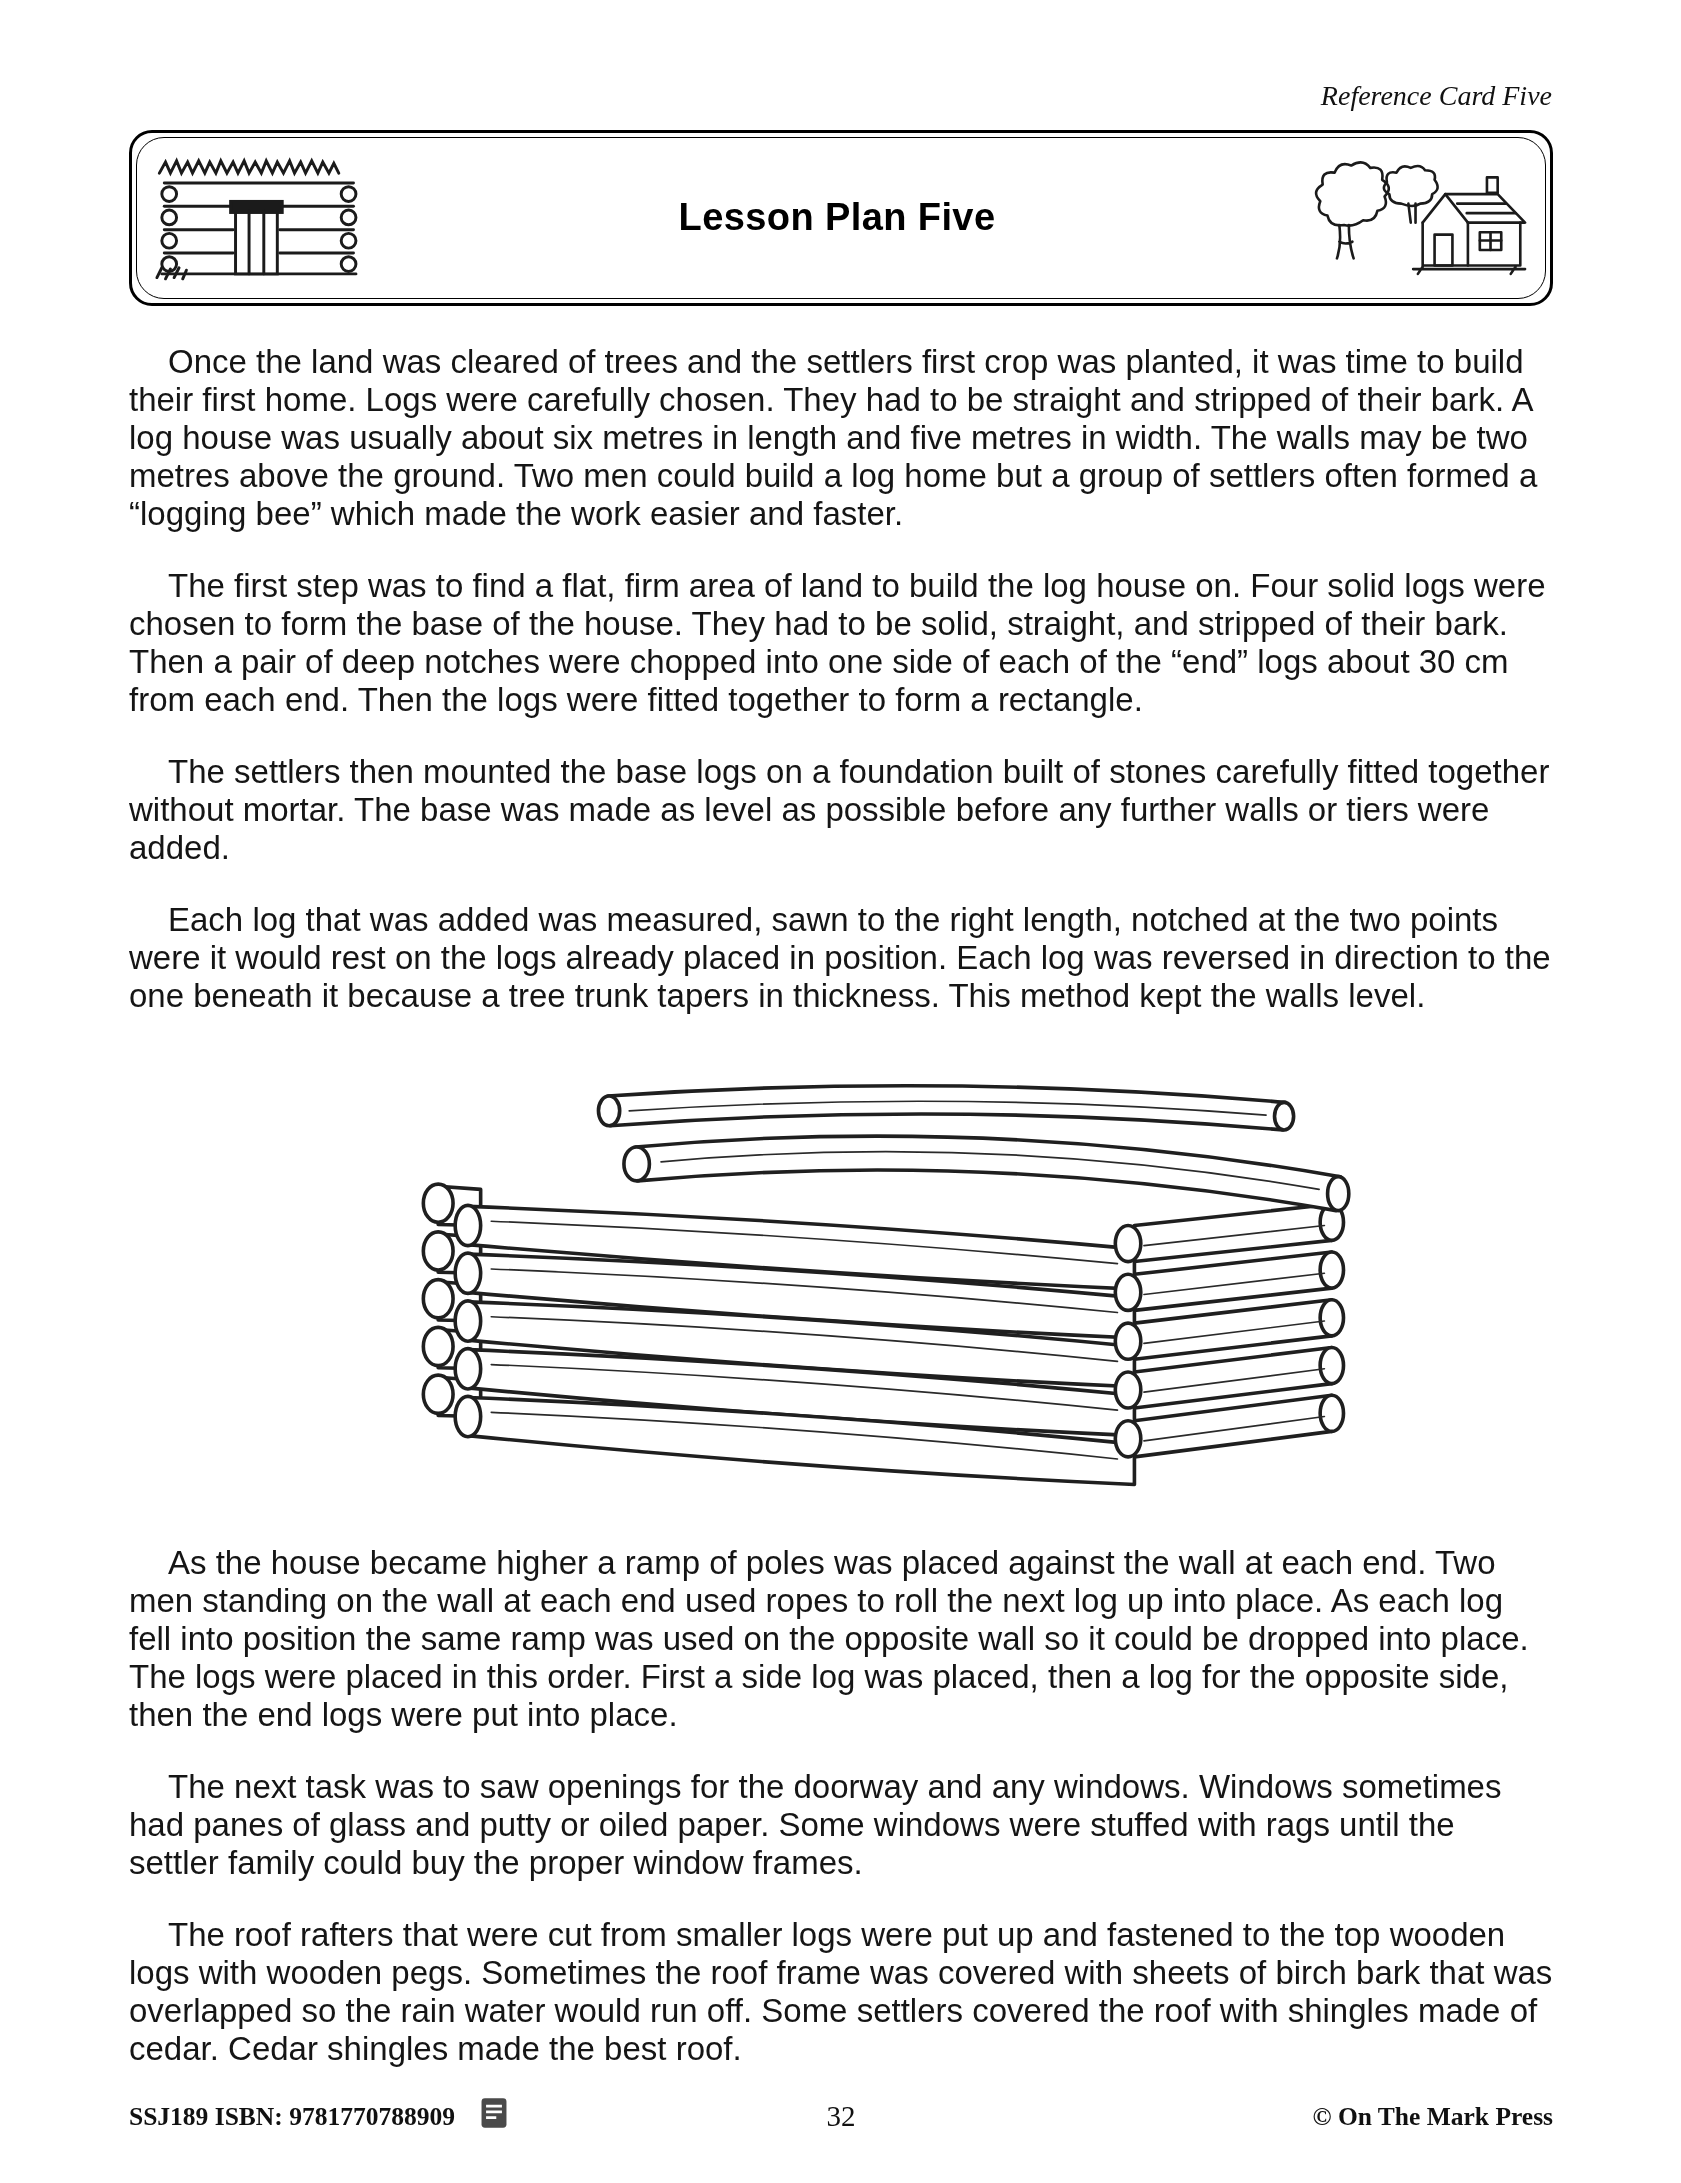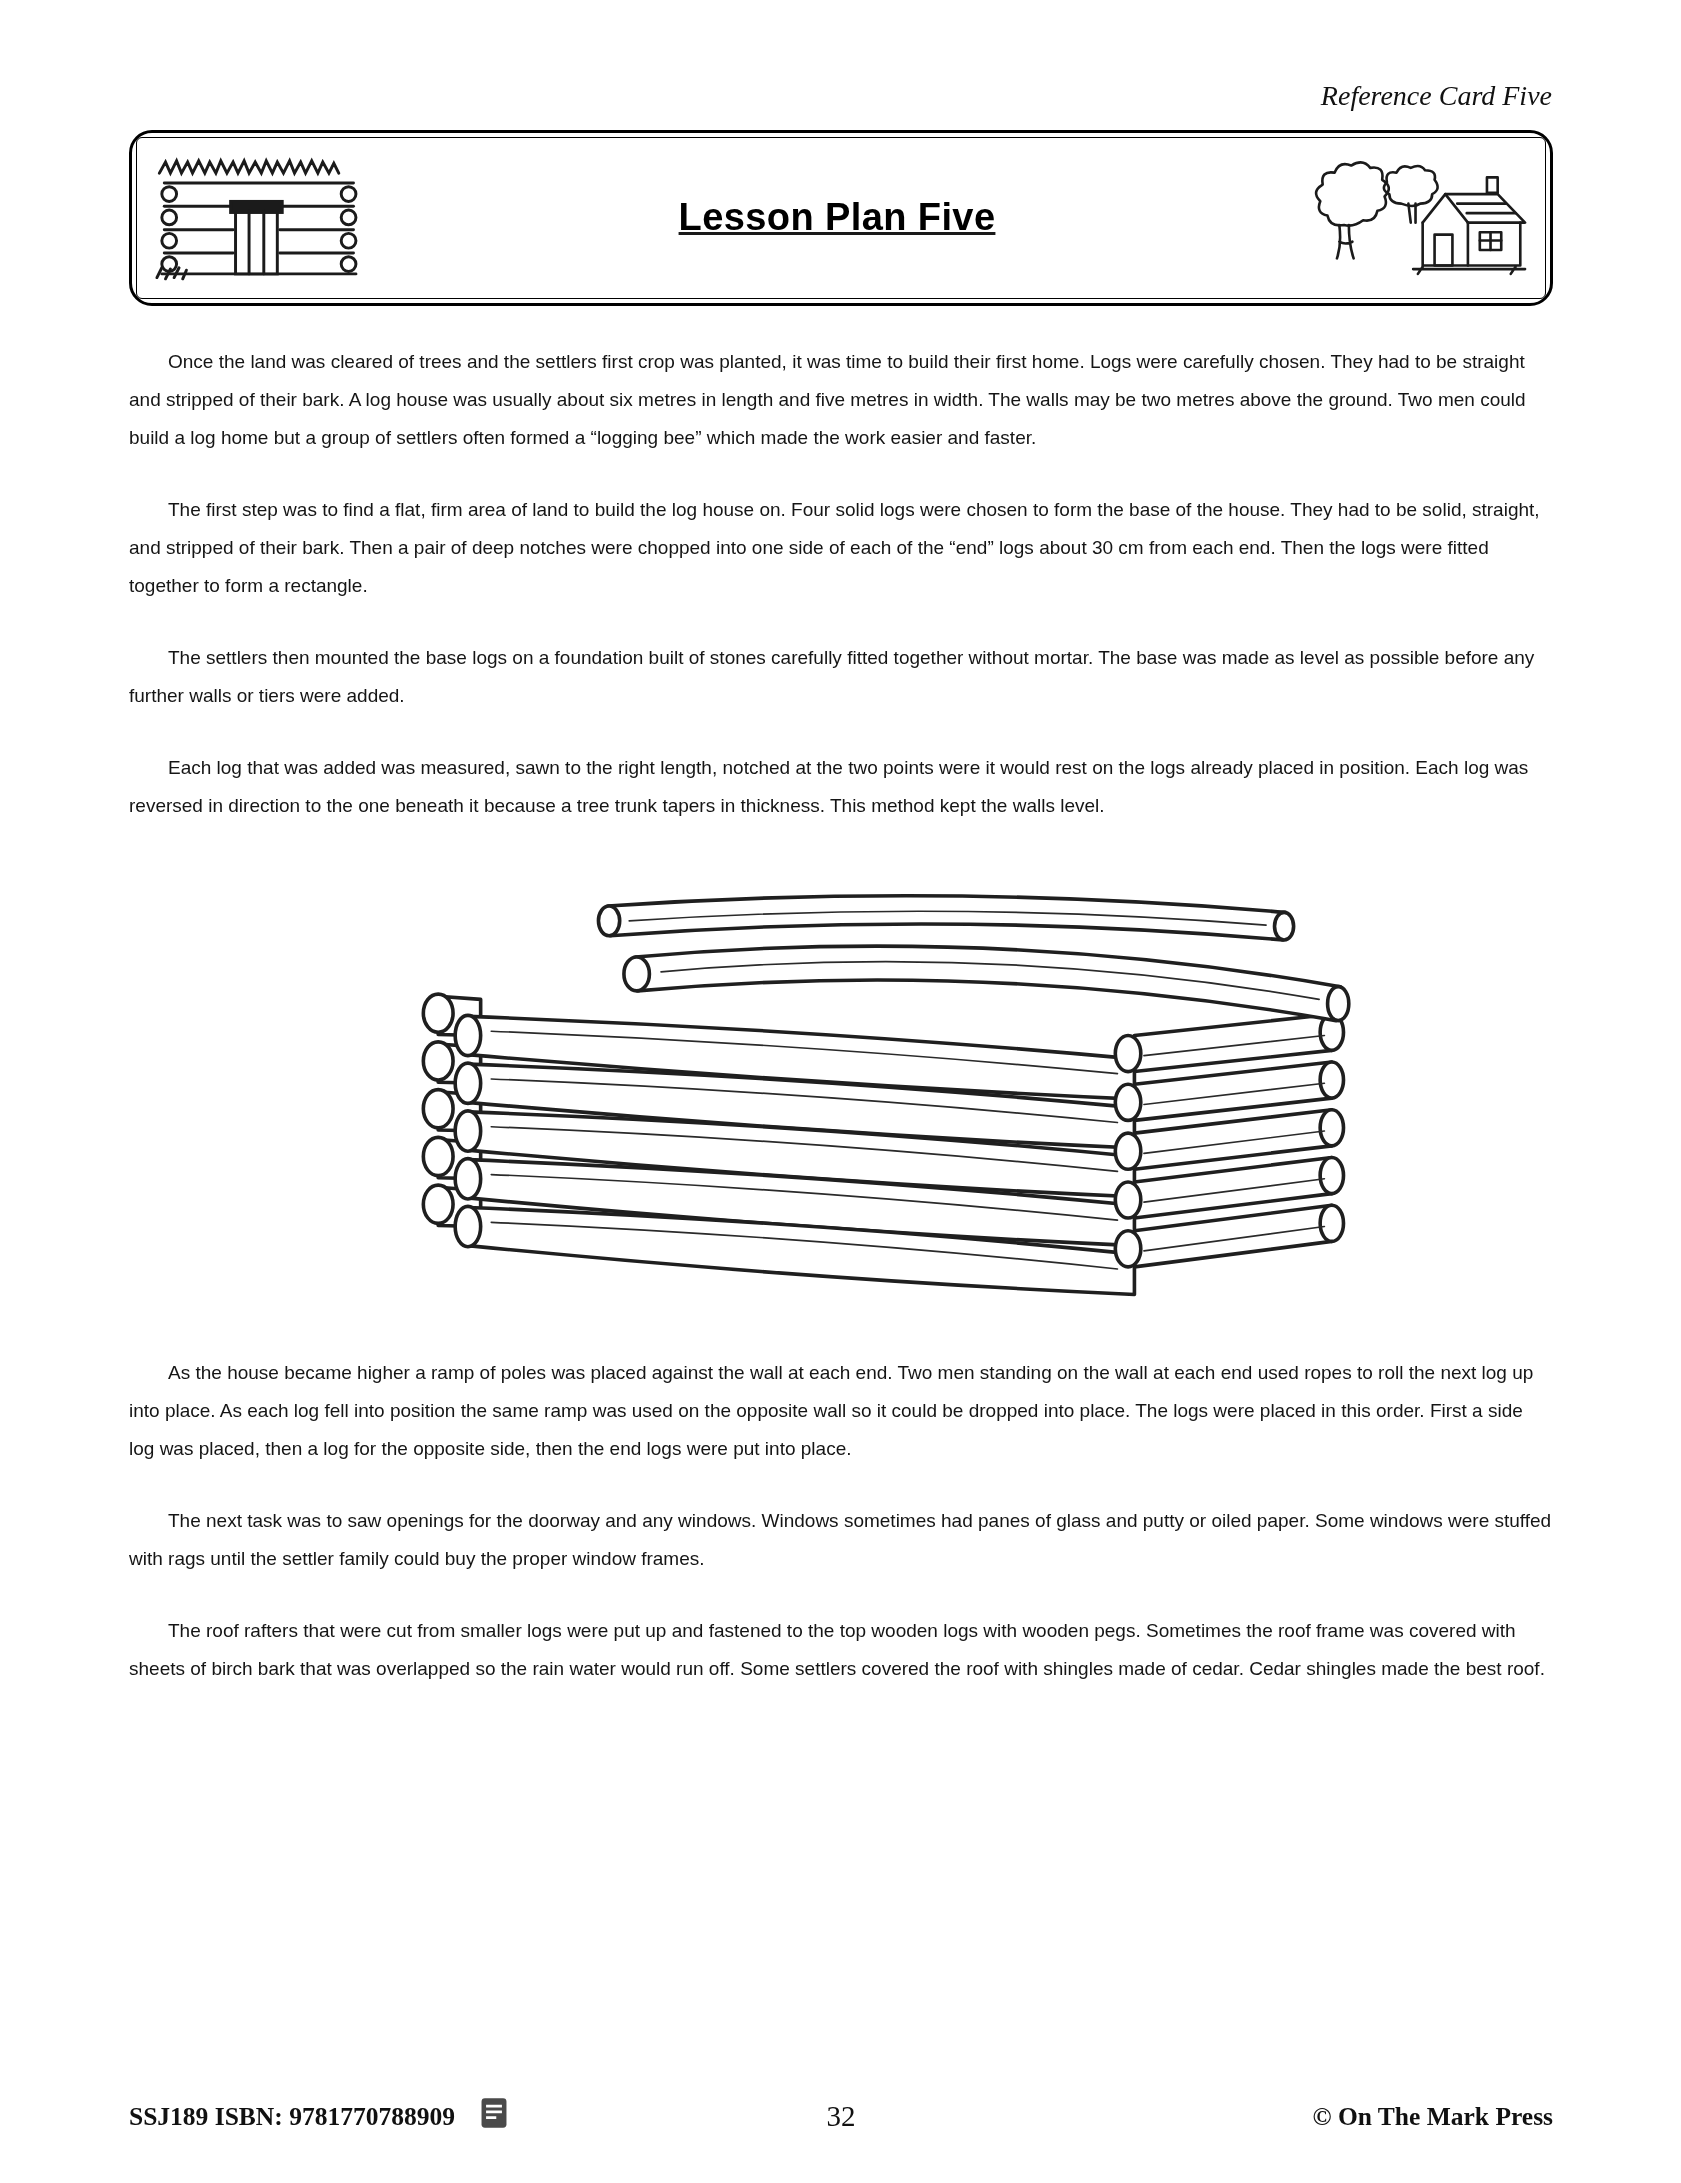--- a/index.html
+++ b/index.html
@@ -22,36 +22,35 @@
 
   .header-box {
     position:absolute; top:130px; left:129px;
     width:1424px; height:176px;
     border:3.3px solid #000; border-radius:23px;
     padding:4.1px;
     background:#fff;
   }
   .header-box-inner {
     width:100%; height:100%;
-    border:1.6px solid #000; border-radius:6px;
+    border:1.6px solid #000; border-radius:28px;
     display:flex; align-items:center;
     padding:5px 15px;
-    text-decoration:underline;
   }
   .header-icon { flex:0 0 auto; display:flex; align-items:center; justify-content:center; }
   .header-titles { flex:1 1 auto; text-align:center; line-height:1.08; }
   .title-line1 { font-size:38px; font-weight:bold; color:#000; letter-spacing:0.4px; }
   .title-line2 { font-size:49px; font-weight:bold; color:#000; letter-spacing:0.4px; margin-top:5px; }
 
   .body-text {
     position:absolute; top:343px; left:129px; width:1424px;
   }
   .body-text p {
     margin:0 0 34px 0;
-    font-size:19px; line-height:38px;
+    font-size:33px; line-height:38px;
     text-indent:39px;
     color:#151515;
   }
 
   .illustration-wrap {
     width:100%;
     display:flex; justify-content:center;
     margin:11.5px 0 38px 0;
   }
   .illustration-wrap svg { display:block; }

